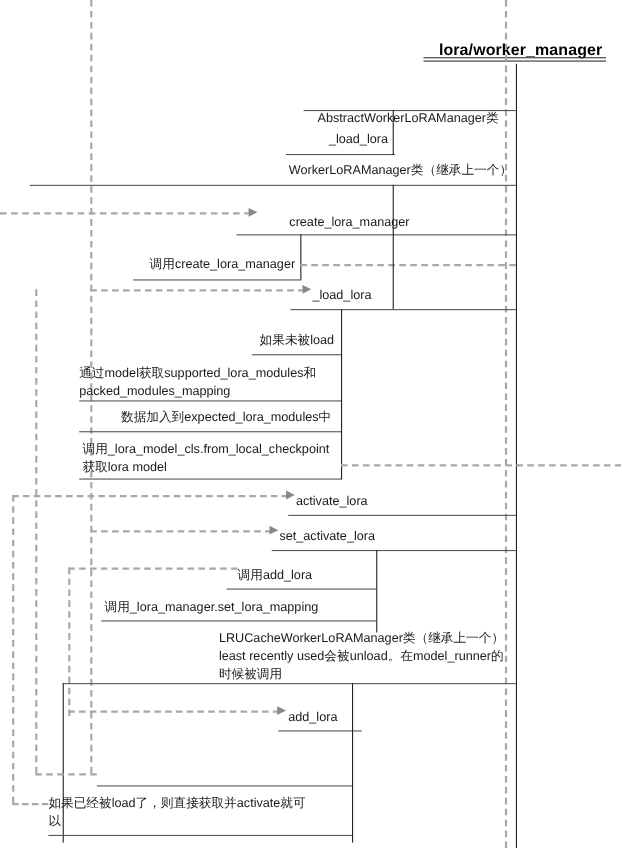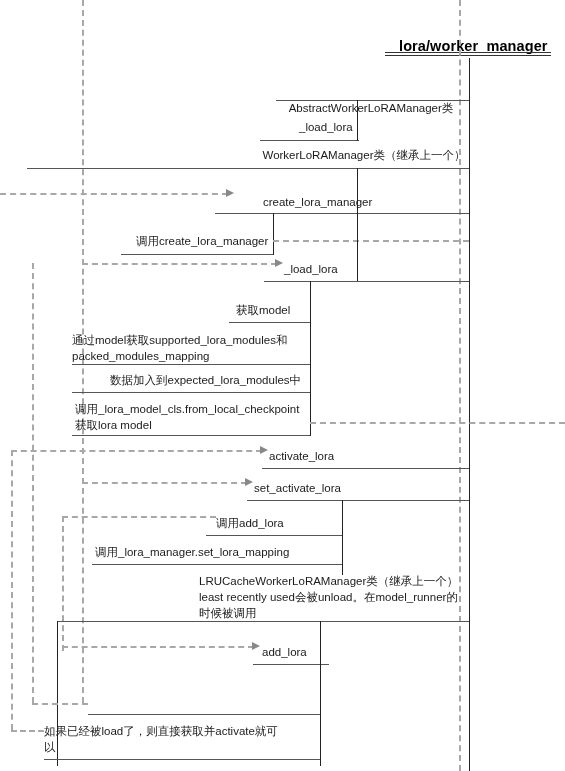--- a/index.html
+++ b/index.html
@@ -108,21 +108,21 @@
   <div class="dash-h" style="left:273px; top:240px; width:196px;"></div>
 
   <div class="dash-v" style="left:32px; top:263px; height:440px;"></div>
   <div class="dash-h" style="left:82px; top:263px; width:195px;"></div>
   <div class="arrow-head" style="left:275px; top:259px;"></div>
   <div class="msg" style="left:284px; top:262px;">_load_lora</div>
   <div class="solid-h" style="left:264px; top:281px; width:205px;"></div>
   <div class="solid-v" style="left:357px; top:168px; height:113px;"></div>
   <div class="solid-v" style="left:310px; top:281px; height:155px;"></div>
 
-  <div class="msg" style="left:236px; top:303px;">获取model</div>
+  <div class="msg" style="left:236px; top:303px;">如果未被load</div>
   <div class="solid-h" style="left:229px; top:322px; width:81px;"></div>
 
   <div class="note" style="left:72px; top:332px; width:240px; white-space:pre-line;">通过model获取supported_lora_modules和
 packed_modules_mapping</div>
   <div class="solid-h" style="left:72px; top:364px; width:238px;"></div>
 
   <div class="msg" style="left:110px; top:373px;">数据加入到expected_lora_modules中</div>
   <div class="solid-h" style="left:72px; top:392px; width:238px;"></div>
 
   <div class="note" style="left:75px; top:401px; width:240px; white-space:pre-line;">调用_lora_model_cls.from_local_checkpoint

